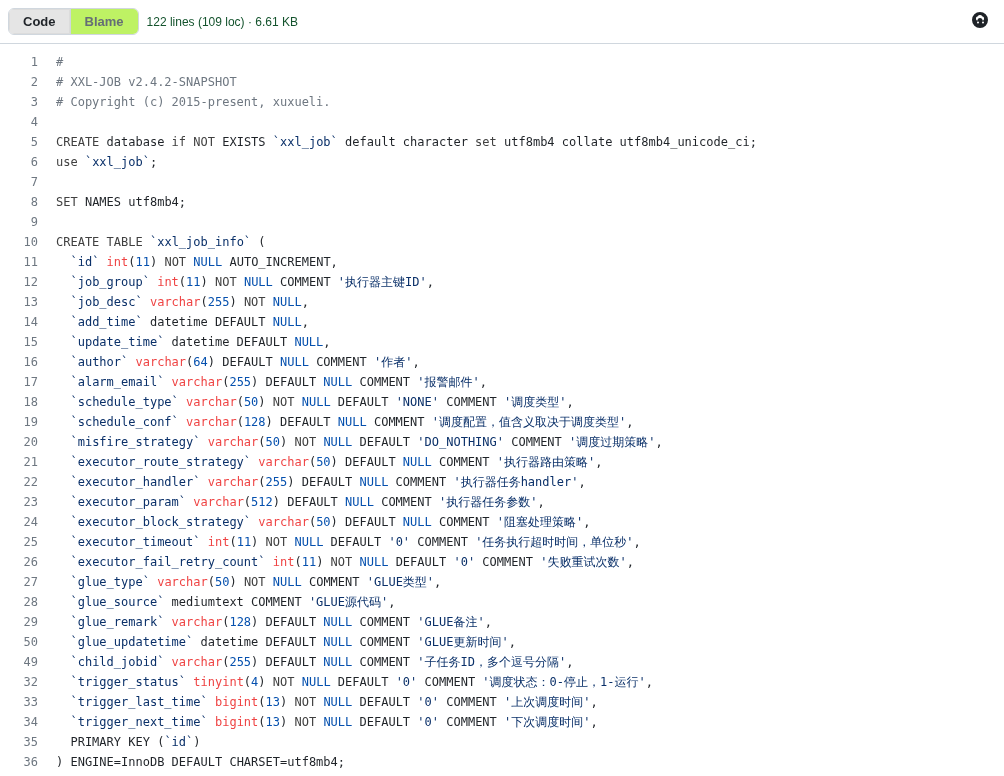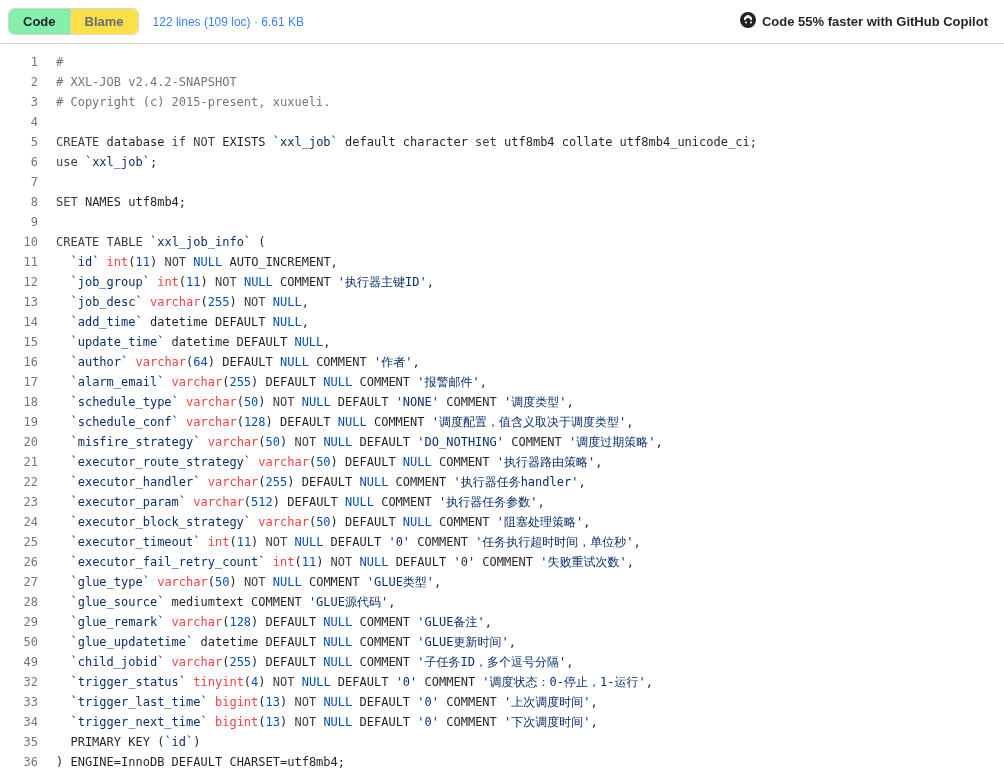--- a/index.html
+++ b/index.html
@@ -16,39 +16,38 @@
     gap: 8px;
     border-bottom: 1px solid #d0d7de;
   }
   .seg {
     display: inline-flex;
     border: 1px solid #d0d7de;
     border-radius: 6px;
     overflow: hidden;
   }
   .seg button {
-    background: #fde047;
+    background: #bef264;
     border: none;
     padding: 5px 14px;
     font-size: 13px;
     font-weight: 600;
     color: #656d76;
     cursor: pointer;
     font-family: inherit;
   }
   .seg button.active {
-    background: #86efac;
+    background: #e5e5e5;
     color: #1f2328;
     box-shadow: inset 0 0 0 1px rgba(0,0,0,0.04);
   }
   .seg button:first-child { border-right: 1px solid #d0d7de; }
   .meta {
-    color: #3b82f6;
+    color: #14532d;
     font-size: 12px;
-    margin-left: 6px;
   }
   .spacer { flex: 1; }
   .copilot {
     display: inline-flex;
     align-items: center;
     gap: 6px;
     font-size: 13px;
     font-weight: 600;
     color: #1f2328;
     padding-right: 8px;
@@ -89,21 +88,20 @@
     <button>Blame</button>
   </div>
   <span class="meta">122 lines (109 loc) · 6.61 KB</span>
   <span class="spacer"></span>
   <span class="copilot">
     <span>
       <svg viewBox="0 0 16 16">
           <path d="M8 0a8 8 0 1 0 8 8A8 8 0 0 0 8 0Zm2.5 4.5a1.5 1.5 0 0 1 1.5 1.5v1a1.5 1.5 0 0 1-1.5 1.5 2.5 2.5 0 0 0-5 0A1.5 1.5 0 0 1 4 7V6a1.5 1.5 0 0 1 1.5-1.5A2.5 2.5 0 0 1 8 3a2.5 2.5 0 0 1 2.5 1.5ZM5 10.5a1 1 0 1 1 1 1 1 1 0 0 1-1-1Zm5 0a1 1 0 1 1 1 1 1 1 0 0 1-1-1Z"></path>
         </svg>
     </span>
-    <span>Code 55% faster with GitHub Copilot</span>
   </span>
 </div>
 
 <div class="code-wrap">
   <div class="gutter" id="gutter">
       <div>1</div>
       <div>2</div>
       <div>3</div>
       <div>4</div>
       <div>5</div>

